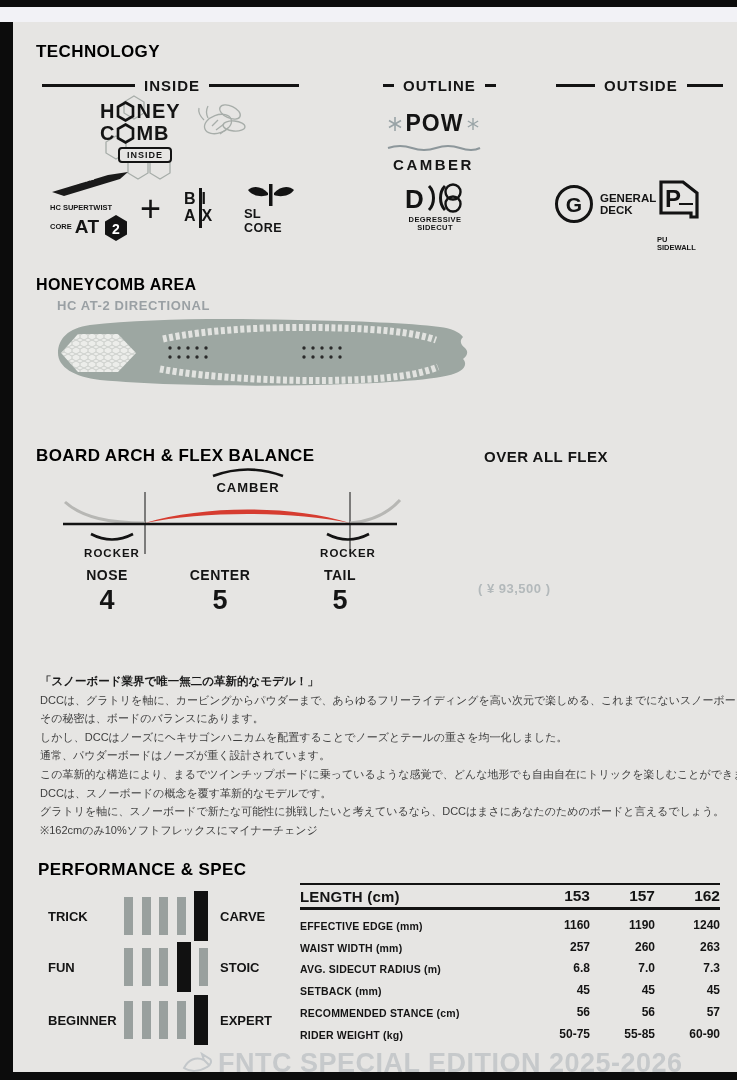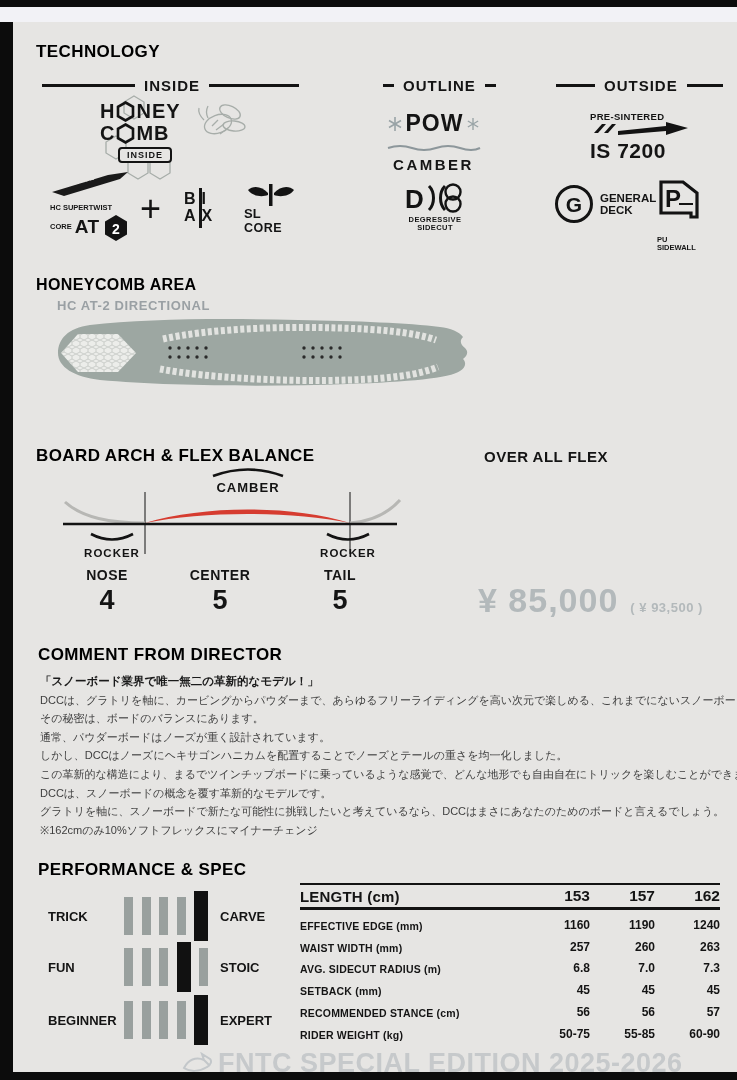--- a/index.html
+++ b/index.html
@@ -227,29 +227,20 @@
       <text x="2" y="28" font-size="26" font-weight="bold" fill="#131313">D</text>
       <path d="M26,6 C32,12 32,24 26,30" fill="none" stroke="#131313" stroke-width="3"></path>
       <path d="M42,6 C36,12 36,24 42,30" fill="none" stroke="#131313" stroke-width="3"></path>
       <circle cx="50" cy="12" r="7.5" fill="none" stroke="#131313" stroke-width="2.4"></circle>
       <circle cx="50" cy="24" r="7.5" fill="none" stroke="#131313" stroke-width="2.4"></circle>
     </svg>
     <div class="degr-lbl">DEGRESSIVE</div>
     <div class="degr-lbl">SIDECUT</div>
   </div>
 
-  <div class="abs presin">
-    <div class="presin-top">PRE-SINTERED</div>
-    <svg width="100" height="15" viewBox="0 0 100 15">
-      <polygon points="4,11 12,2 16,2 8,11" fill="#131313"></polygon>
-      <polygon points="14,11 22,2 26,2 18,11" fill="#131313"></polygon>
-      <polygon points="28,9 76,4 76,0 98,6 76,13 76,9 28,13" fill="#131313"></polygon>
-    </svg>
-    <div class="presin-code">IS 7200</div>
-  </div>
 
   <div class="abs gdeck">
     <svg width="40" height="40" viewBox="0 0 40 40">
       <circle cx="20" cy="20" r="17.5" fill="none" stroke="#131313" stroke-width="3"></circle>
       <text x="20" y="27.5" font-size="21" font-weight="bold" fill="#131313" text-anchor="middle">G</text>
     </svg>
     <div class="gdeck-txt">
       <div>GENERAL</div>
       <div>DECK</div>
     </div>
@@ -331,32 +322,30 @@
     <div class="fv">5</div>
   </div>
   <div class="abs flexcol" style="left:305px; top:567px; width:70px;">
     <div class="fl">TAIL</div>
     <div class="fv">5</div>
   </div>
 
   <div class="abs oaf-title" style="left:484px; top:448px;">OVER ALL FLEX</div>
 
   <div class="abs price-row" style="left:478px; top:581px;">
-    <span class="price-main">¥ 85,000</span>
     <span class="price-sub">( ¥ 93,500 )</span>
   </div>
 
-  <div class="abs sec-title" style="left:38px; top:645px;">COMMENT FROM DIRECTOR</div>
   <div class="abs" style="left:40px; top:672px; width:690px;">
     <p class="c-head">「スノーボード業界で唯一無二の革新的なモデル！」</p>
     <div>
         <p class="c-line">DCCは、グラトリを軸に、カービングからパウダーまで、あらゆるフリーライディングを高い次元で楽しめる、これまでにないスノーボードです。</p>
         <p class="c-line">その秘密は、ボードのバランスにあります。</p>
+        <p class="c-line">しかし、DCCはノーズにヘキサゴンハニカムを配置することでノーズとテールの重さを均一化しました。</p>
         <p class="c-line">通常、パウダーボードはノーズが重く設計されています。</p>
-        <p class="c-line">しかし、DCCはノーズにヘキサゴンハニカムを配置することでノーズとテールの重さを均一化しました。</p>
         <p class="c-line">この革新的な構造により、まるでツインチップボードに乗っているような感覚で、どんな地形でも自由自在にトリックを楽しむことができます。</p>
         <p class="c-line">DCCは、スノーボードの概念を覆す革新的なモデルです。</p>
         <p class="c-line">グラトリを軸に、スノーボードで新たな可能性に挑戦したいと考えているなら、DCCはまさにあなたのためのボードと言えるでしょう。</p>
         <p class="c-line">※162cmのみ10%ソフトフレックスにマイナーチェンジ</p>
       </div>
   </div>
 
   <div class="abs sec-title" style="left:38px; top:860px;">PERFORMANCE &amp; SPEC</div>
 
   <div class="scale-row" style="left:48px; top:890px; width:270px;">

